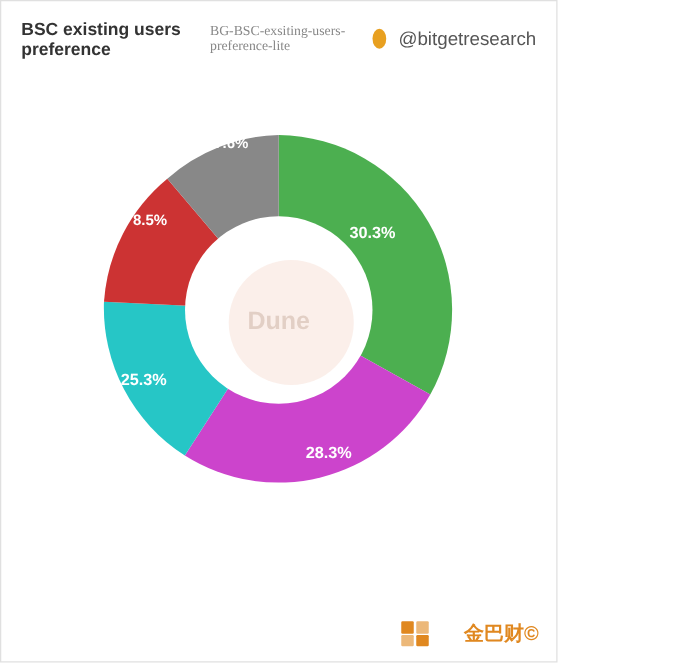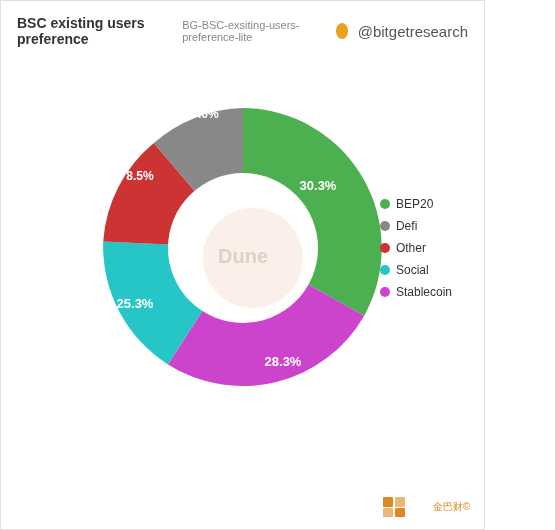--- a/index.html
+++ b/index.html
@@ -5,40 +5,41 @@
     * { margin: 0; padding: 0; box-sizing: border-box; }
     body {
       width: 555px;
       height: 530px;
       background: #ffffff;
       font-family: Arial, sans-serif;
       overflow: hidden;
       position: relative;
     }
     .container {
-      width: 485px;
+      width: 446px;
       height: 530px;
       background: #fff;
       position: relative;
       border: 1px solid #e0e0e0;
     }
     .header {
       display: flex;
       align-items: center;
       padding: 14px 16px 6px 16px;
       gap: 10px;
     }
     .header-title {
       font-size: 14px;
       font-weight: 600;
       color: #333;
     }
     .header-subtitle {
       font-size: 11px;
       color: #888;
+      font-family: Liberation Serif, serif;
     }
     .header-badge {
       display: flex;
       align-items: center;
       gap: 4px;
       font-size: 15px;
       color: #555;
     }
     .dune-icon {
       width: 16px;
@@ -85,23 +86,23 @@
       right: 14px;
       display: flex;
       align-items: center;
       gap: 4px;
     }
     .footer-logo {
       width: 28px;
       height: 24px;
     }
     .footer-text {
-      font-size: 10px;
+      font-size: 16px;
       color: #e08820;
-      font-weight: 400;
+      font-weight: 700;
       margin-left: 20px;
     }
   </style>
 </head>
 <body>
 
 <div class="container">
   <div class="header">
     <span class="header-title">BSC existing users preference</span>
     <span class="header-subtitle">BG-BSC-exsiting-users-preference-lite</span>
@@ -131,42 +132,20 @@
         <text x="-38" y="-130" font-size="12" fill="white" font-weight="bold" text-anchor="middle">7.6%</text>
 
         <circle cx="0" cy="0" r="75" fill="white"></circle>
 
         <circle cx="10" cy="10" r="50" fill="rgba(240,190,170,0.25)"></circle>
       </g>
 
       <text x="185" y="195" font-size="20" fill="rgba(180,150,130,0.35)" font-weight="bold" text-anchor="middle" dominant-baseline="middle">Dune</text>
     </svg>
 
-    <div class="legend">
-      <div class="legend-item">
-        <div class="legend-dot" style="background:#4caf50;"></div>
-        <span>BEP20</span>
-      </div>
-      <div class="legend-item">
-        <div class="legend-dot" style="background:#888888;"></div>
-        <span>Defi</span>
-      </div>
-      <div class="legend-item">
-        <div class="legend-dot" style="background:#cc3333;"></div>
-        <span>Other</span>
-      </div>
-      <div class="legend-item">
-        <div class="legend-dot" style="background:#26c6c6;"></div>
-        <span>Social</span>
-      </div>
-      <div class="legend-item">
-        <div class="legend-dot" style="background:#cc44cc;"></div>
-        <span>Stablecoin</span>
-      </div>
-    </div>
   </div>
 
   <div class="footer">
     <svg class="footer-logo" viewBox="0 0 28 24" width="28" height="24">
       <rect x="2" y="2" width="10" height="10" fill="#e08820" rx="1"></rect>
       <rect x="14" y="2" width="10" height="10" fill="#e08820" rx="1" opacity="0.6"></rect>
       <rect x="2" y="13" width="10" height="9" fill="#e08820" rx="1" opacity="0.6"></rect>
       <rect x="14" y="13" width="10" height="9" fill="#e08820" rx="1"></rect>
     </svg>
     <span class="footer-text">金巴财©</span>

